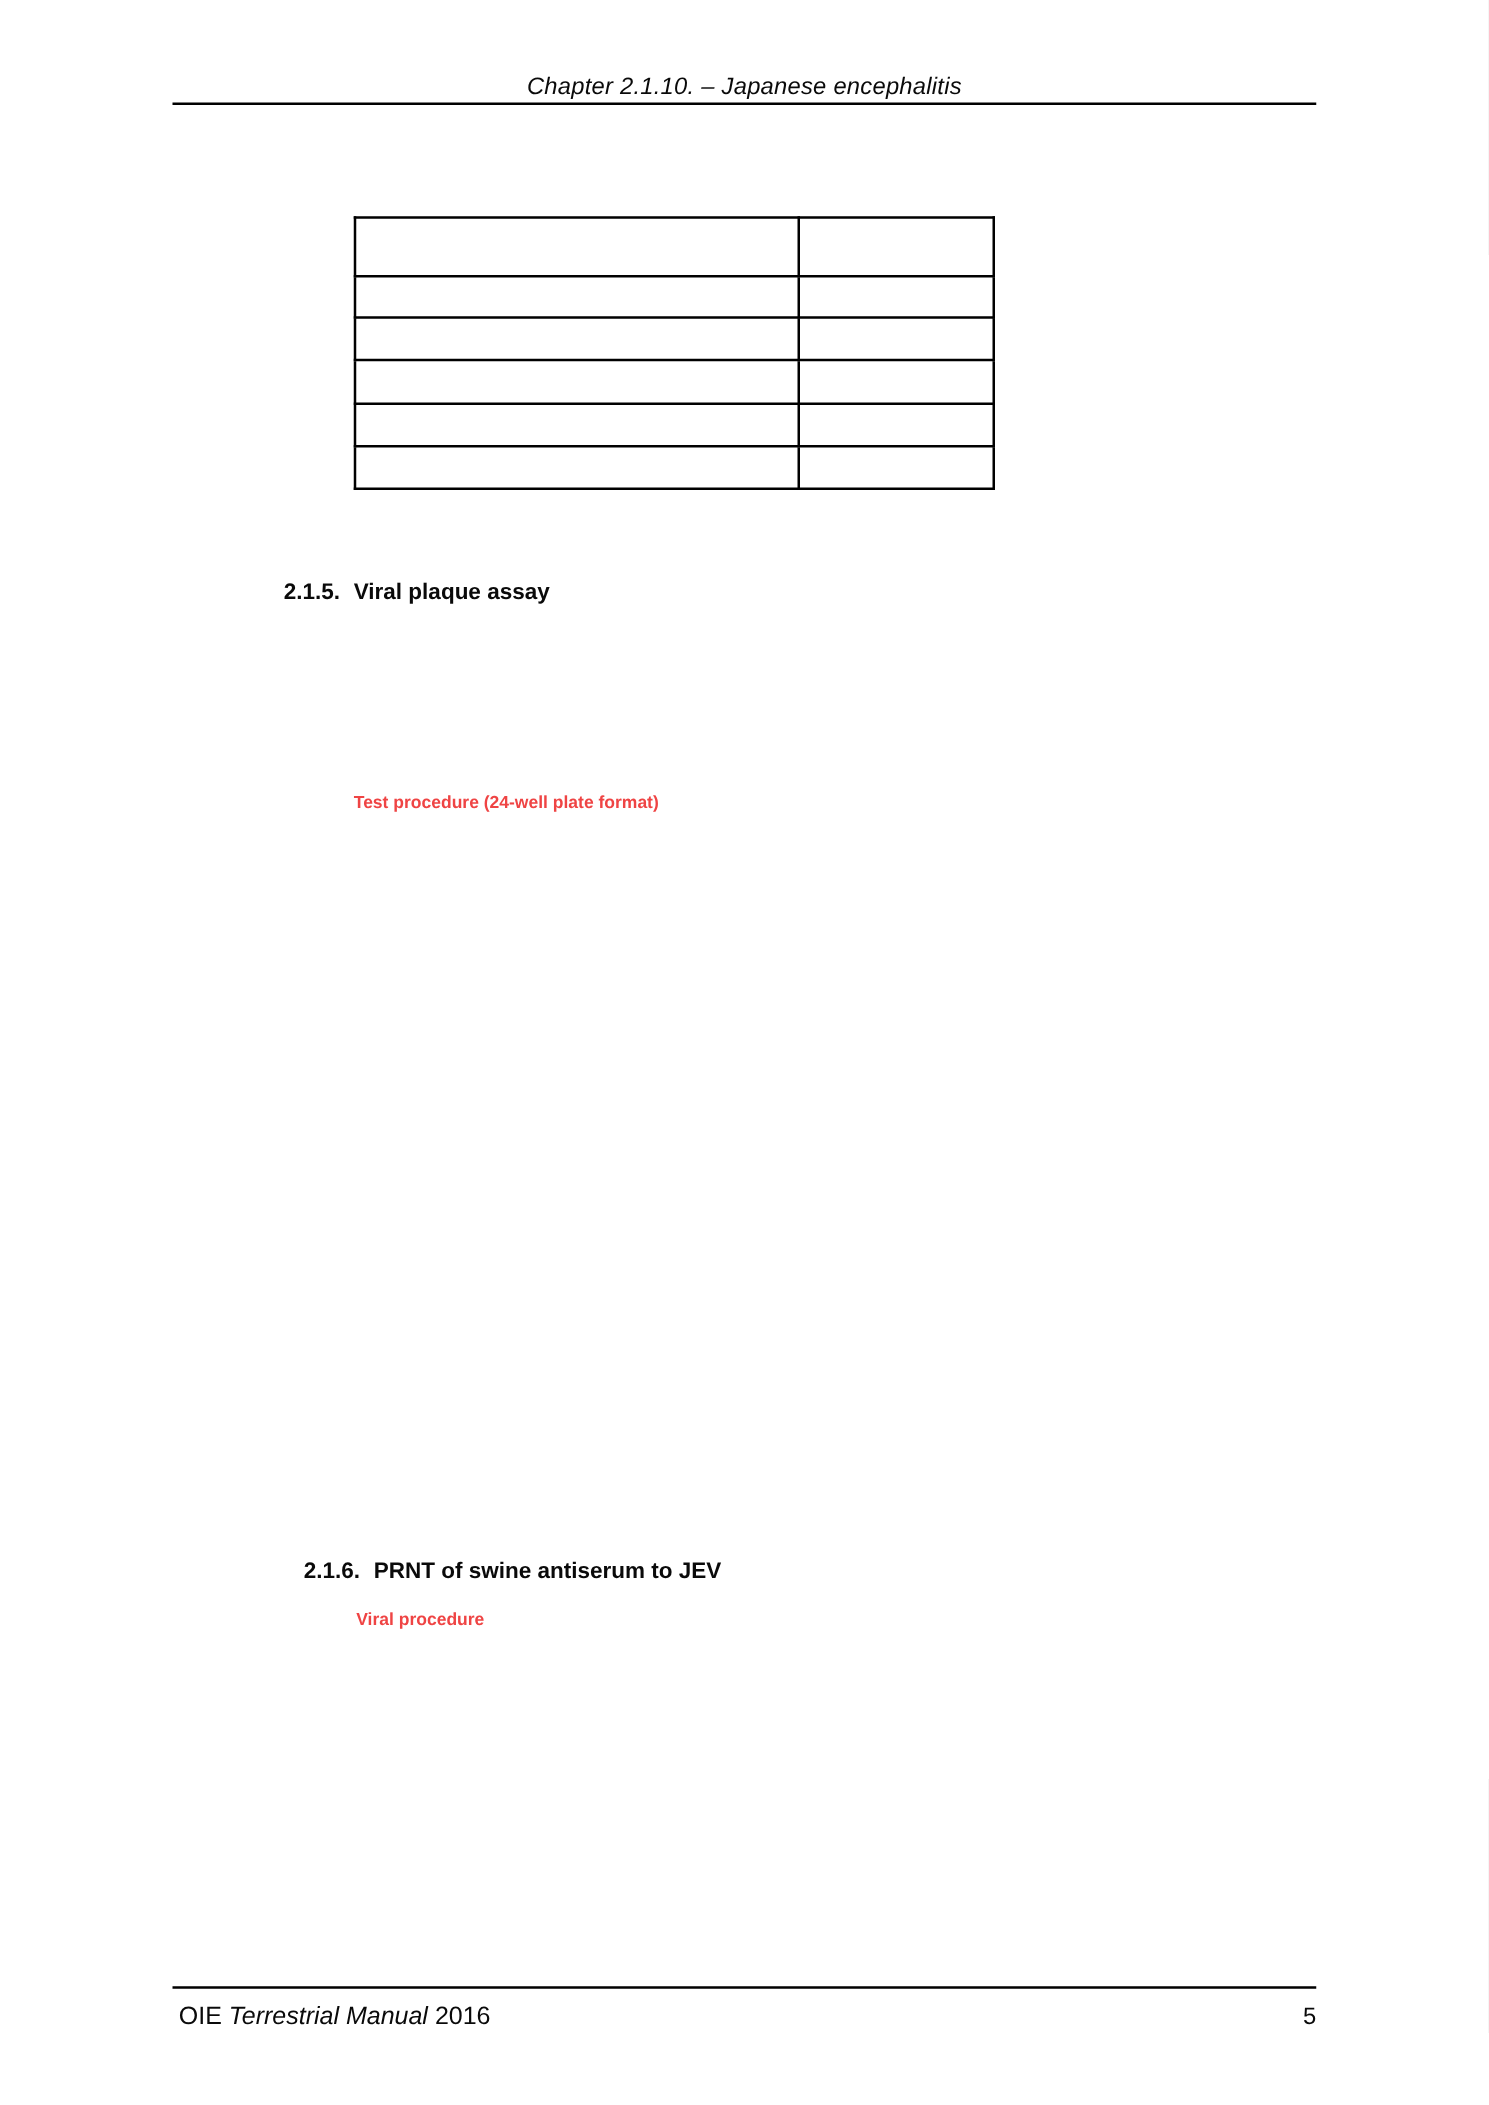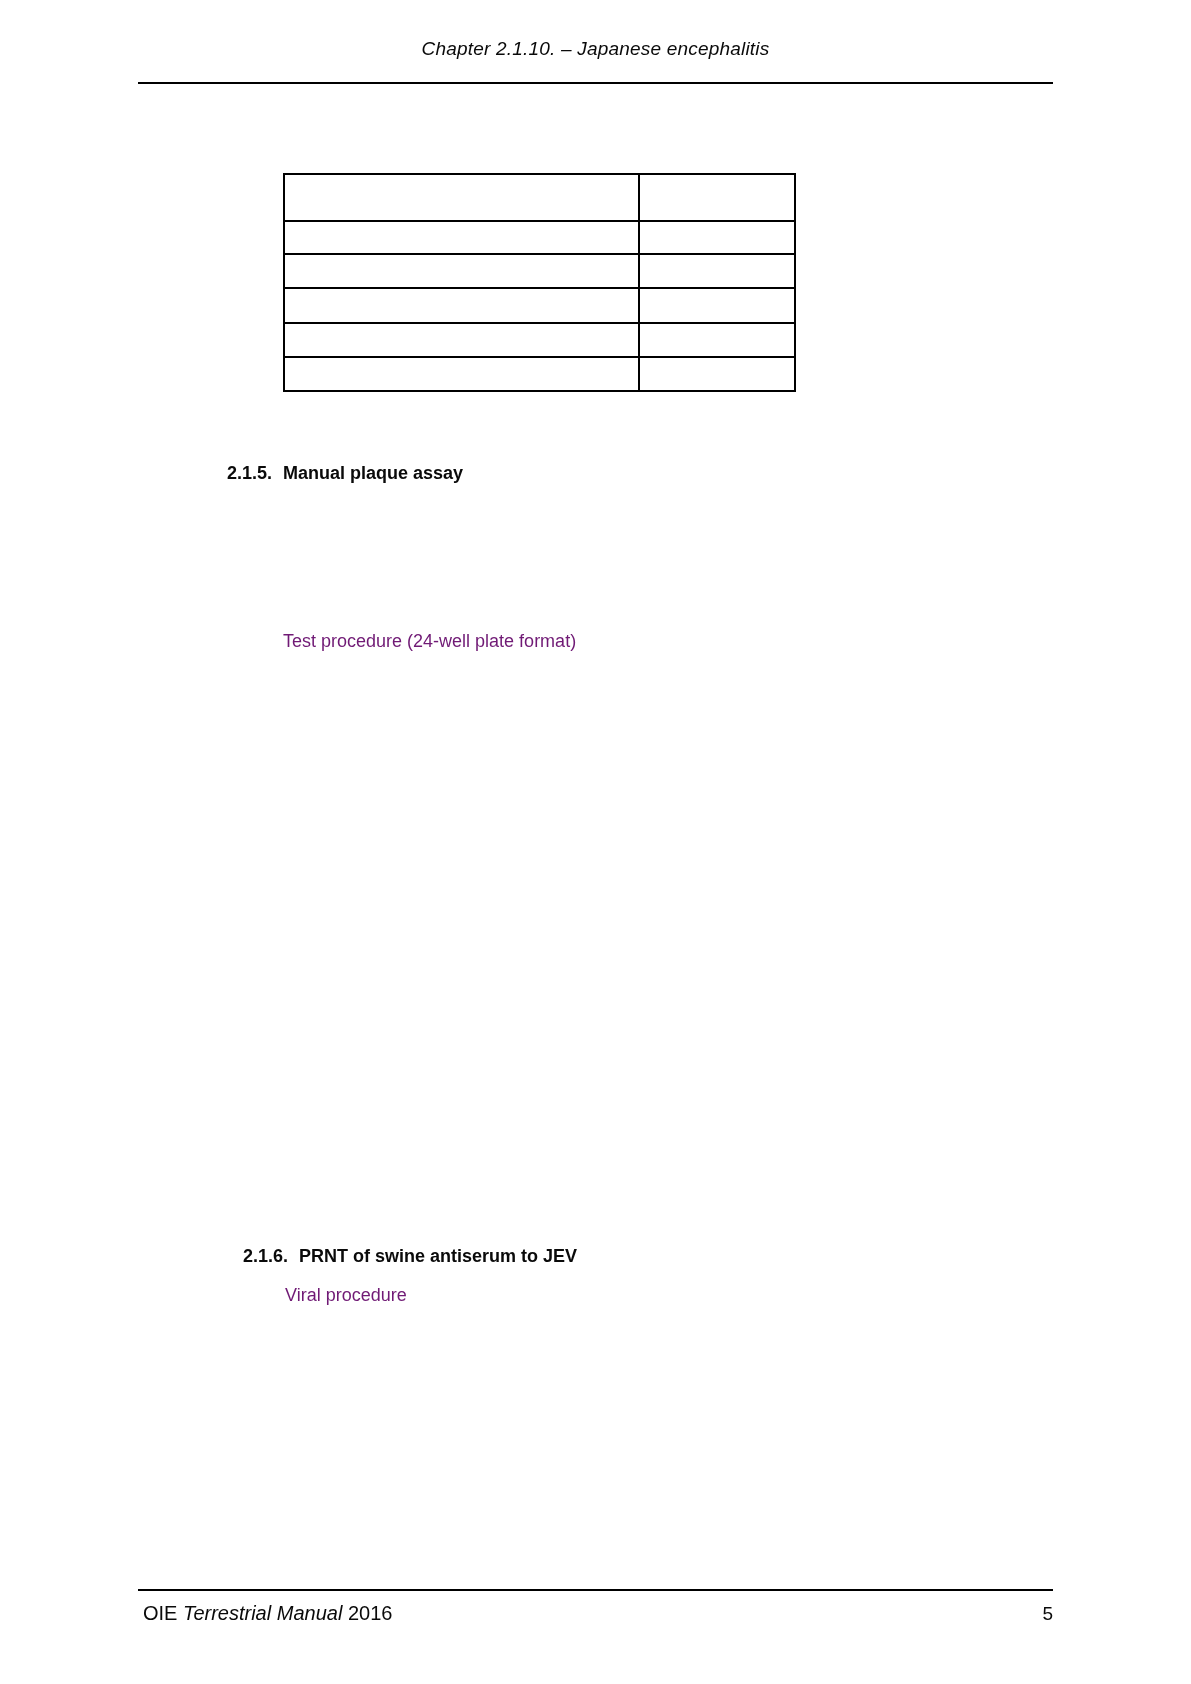--- a/index.html
+++ b/index.html
@@ -12,21 +12,21 @@
     height: 1684px;
     margin: 0 auto;
     background: #ffffff;
     color: #000000;
     overflow: hidden;
   }
 
   
   .header-title {
     position: absolute;
-    top: 35px;
+    top: 56px;
     left: 138px;
     width: 915px;
     text-align: center;
     font-size: 19px;
     line-height: 28px;
     font-style: italic;
     color: #0a0a0a;
     letter-spacing: 0.2px;
   }
   .header-rule {
@@ -70,24 +70,24 @@
   .section-heading .sec-num {
     display: inline-block;
     width: 56px;
   }
   .s215 { top: 461px; }
   .s216 { top: 1244px; margin-left: 16px; }
 
   .sub-heading {
     position: absolute;
     left: 283px;
-    font-weight: normal;
-    font-size: 18px;
+    font-weight: bold;
+    font-size: 14px;
     line-height: 24px;
-    color: #701a75;
+    color: #ef4444;
     white-space: nowrap;
   }
   .sub1 { top: 629px; }
   .sub2 { top: 1283px; left: 285px; }
 
   
   .footer-rule {
     position: absolute;
     top: 1589px;
     left: 138px;
@@ -148,21 +148,21 @@
           <td></td>
         </tr>
         <tr>
           <td></td>
           <td></td>
         </tr>
       </tbody>
   </table>
 
   <div class="section-heading s215">
-    <span class="sec-num">2.1.5.</span><span class="sec-title">Manual plaque assay</span>
+    <span class="sec-num">2.1.5.</span><span class="sec-title">Viral plaque assay</span>
   </div>
 
   <div class="sub-heading sub1">Test procedure (24-well plate format)</div>
 
   <div class="section-heading s216">
     <span class="sec-num">2.1.6.</span><span class="sec-title">PRNT of swine antiserum to JEV</span>
   </div>
 
   <div class="sub-heading sub2">Viral procedure</div>
 

